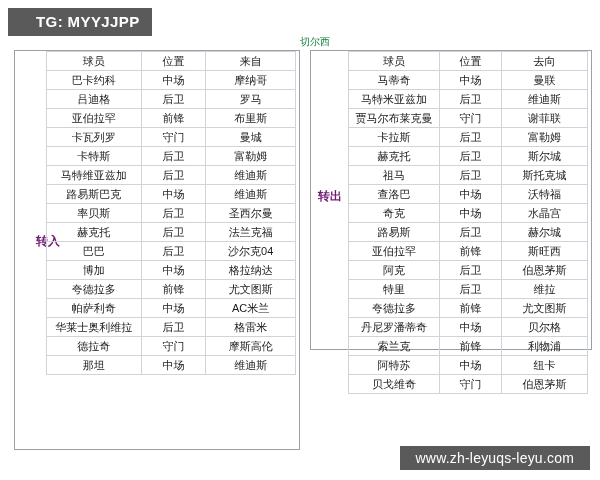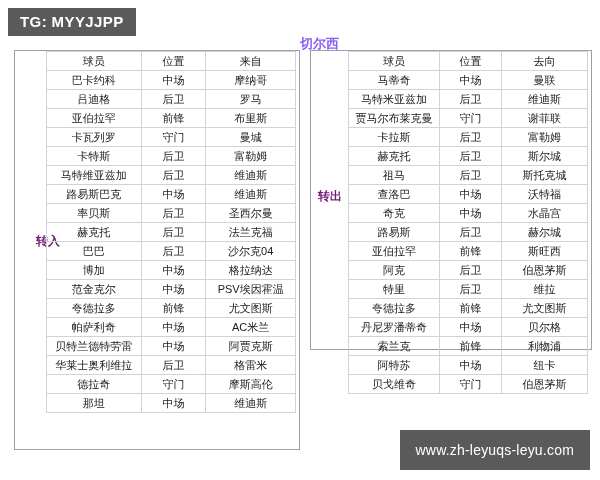--- a/index.html
+++ b/index.html
@@ -15,40 +15,40 @@
     overflow: hidden;
   }
   .tg-badge {
     position: absolute;
     left: 8px;
     top: 8px;
     background: #5a5a5a;
     color: #ffffff;
     font-size: 15px;
     font-weight: bold;
-    padding: 5px 12px 6px 12px;
+    padding: 5px 12px 6px 28px;
     letter-spacing: 0.4px;
   }
   .watermark {
     position: absolute;
     right: 10px;
     bottom: 10px;
     background: #5a5a5a;
     color: #ffffff;
     font-size: 14px;
-    padding: 12px 16px;
+    padding: 4px 16px;
     letter-spacing: 0.2px;
   }
   .title-center {
     position: absolute;
     left: 300px;
     top: 35px;
-    color: #8b5cf6;
-    font-size: 13px;
-    font-weight: bold;
+    color: #15803d;
+    font-size: 10px;
+    font-weight: normal;
   }
   .panel {
     position: absolute;
     border: 1px solid #9aa0a6;
     background: #ffffff;
     box-sizing: border-box;
   }
   .panel.left {
     left: 14px;
     top: 50px;
@@ -191,38 +191,28 @@
           <td>巴巴</td>
           <td>后卫</td>
           <td>沙尔克04</td>
         </tr>
         <tr>
           <td>博加</td>
           <td>中场</td>
           <td>格拉纳达</td>
         </tr>
         <tr>
-          <td>范金克尔</td>
-          <td>中场</td>
-          <td>PSV埃因霍温</td>
-        </tr>
-        <tr>
           <td>夸德拉多</td>
           <td>前锋</td>
           <td>尤文图斯</td>
         </tr>
         <tr>
           <td>帕萨利奇</td>
           <td>中场</td>
           <td>AC米兰</td>
-        </tr>
-        <tr>
-          <td>贝特兰德特劳雷</td>
-          <td>中场</td>
-          <td>阿贾克斯</td>
         </tr>
         <tr>
           <td>华莱士奥利维拉</td>
           <td>后卫</td>
           <td>格雷米</td>
         </tr>
         <tr>
           <td>德拉奇</td>
           <td>守门</td>
           <td>摩斯高伦</td>

